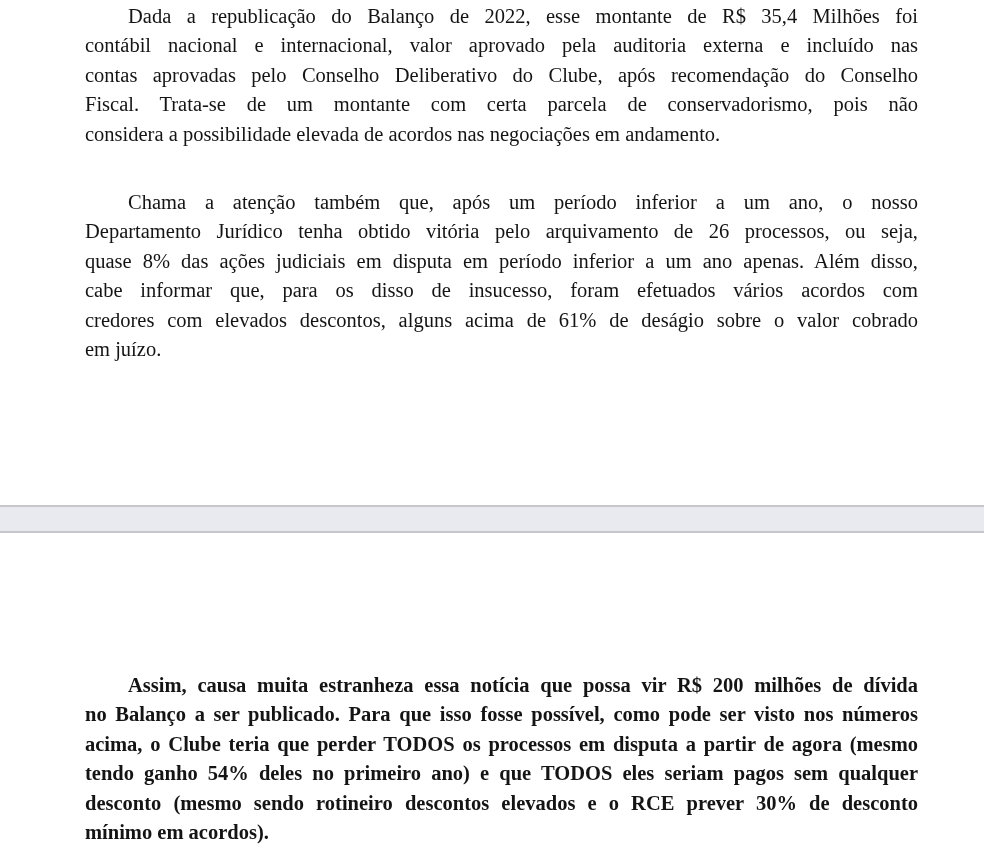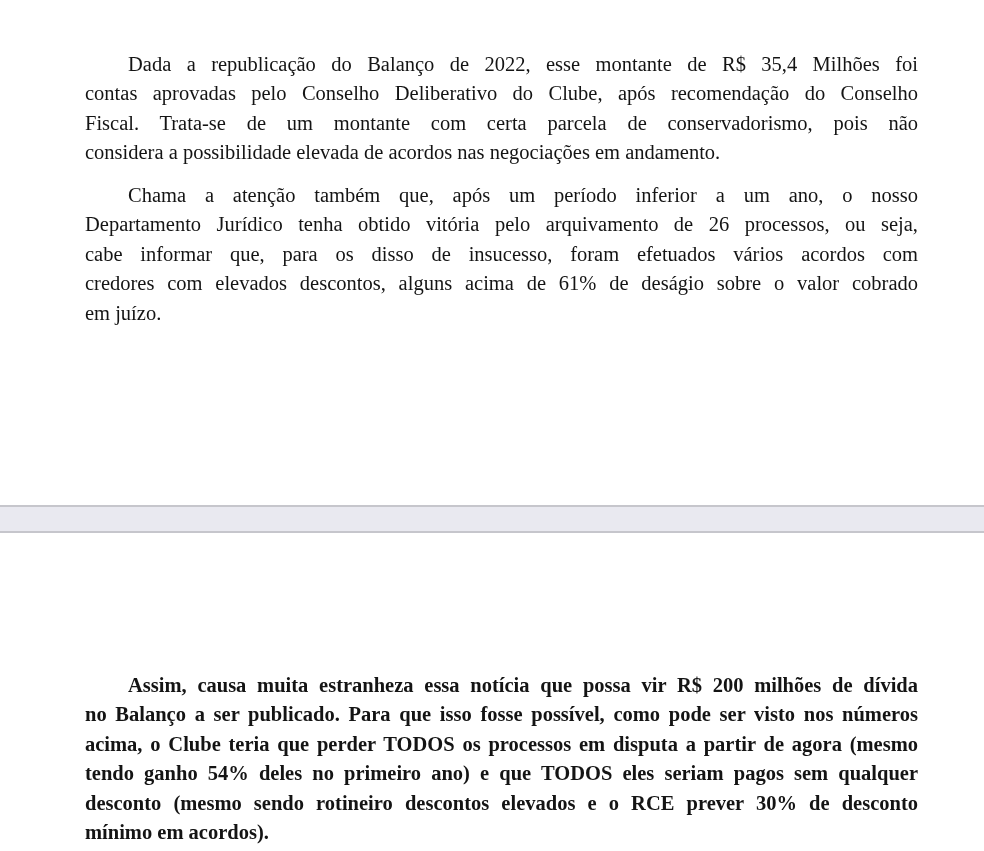--- a/index.html
+++ b/index.html
@@ -57,29 +57,31 @@
   }
 </style>
 </head>
 <body>
 
 <div class="doc" style="--page-bg: #ffffff; --text-color: #141414; --band-fill: #e9e9f0; --band-border: #c6c6cc;">
   <div class="page page-1"></div>
   <div class="page-break-band"></div>
   <div class="page page-2"></div>
   <div id="paragraph-layer">
-      <div class="paragraph" style="top: 2px; margin-top: 48px;">
+      <div class="paragraph" style="top: 2px;">
         <div class="text-line first">Dada a republicação do Balanço de 2022, esse montante de R$ 35,4 Milhões foi</div>
+        <div class="text-line">contábil nacional e internacional, valor aprovado pela auditoria externa e incluído nas</div>
         <div class="text-line">contas aprovadas pelo Conselho Deliberativo do Clube, após recomendação do Conselho</div>
         <div class="text-line">Fiscal. Trata-se de um montante com certa parcela de conservadorismo, pois não</div>
         <div class="text-line last">considera a possibilidade elevada de acordos nas negociações em andamento.</div>
       </div>
-      <div class="paragraph" style="top: 181px;">
+      <div class="paragraph" style="top: 188px;">
         <div class="text-line first">Chama a atenção também que, após um período inferior a um ano, o nosso</div>
         <div class="text-line">Departamento Jurídico tenha obtido vitória pelo arquivamento de 26 processos, ou seja,</div>
+        <div class="text-line">quase 8% das ações judiciais em disputa em período inferior a um ano apenas. Além disso,</div>
         <div class="text-line">cabe informar que, para os disso de insucesso, foram efetuados vários acordos com</div>
         <div class="text-line">credores com elevados descontos, alguns acima de 61% de deságio sobre o valor cobrado</div>
         <div class="text-line last">em juízo.</div>
       </div>
       <div class="paragraph" style="top: 671px; font-weight: bold;">
         <div class="text-line first">Assim, causa muita estranheza essa notícia que possa vir R$ 200 milhões de dívida</div>
         <div class="text-line">no Balanço a ser publicado. Para que isso fosse possível, como pode ser visto nos números</div>
         <div class="text-line">acima, o Clube teria que perder TODOS os processos em disputa a partir de agora (mesmo</div>
         <div class="text-line">tendo ganho 54% deles no primeiro ano) e que TODOS eles seriam pagos sem qualquer</div>
         <div class="text-line">desconto (mesmo sendo rotineiro descontos elevados e o RCE prever 30% de desconto</div>

